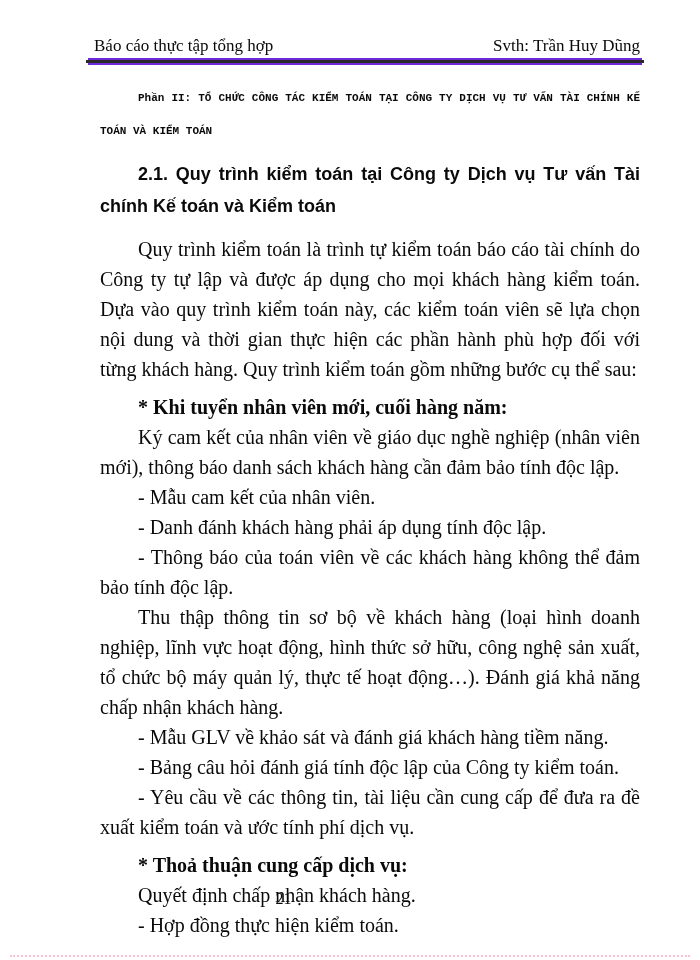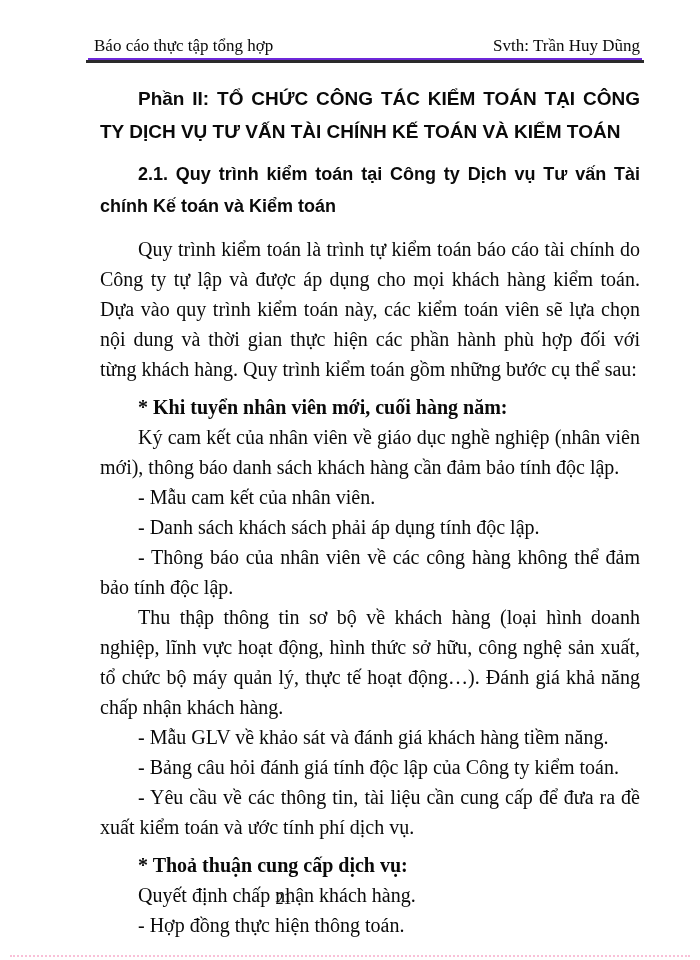--- a/index.html
+++ b/index.html
@@ -20,42 +20,42 @@
     position: absolute;
     left: 88px;
     right: 58px;
     top: 36px;
     font-family: "Liberation Serif", "DejaVu Serif", serif;
     font-size: 17px;
     line-height: 20px;
     display: flex;
     justify-content: space-between;
     padding: 0 2px 2px 6px;
-    border-bottom: 3px solid #6d28d9;
+    border-bottom: 7px solid #6d28d9;
   }
   .header-thick-rule {
     position: absolute;
     left: 86px;
     right: 56px;
     top: 60px;
     height: 3px;
     background: #2a2a2a;
   }
   
   .content {
     position: absolute;
     left: 100px;
     width: 540px;
     top: 82px;
     text-align: justify;
   }
   .doc-title {
-    font-family: Liberation Sans, sans-serif;
+    font-family: Liberation Mono, monospace;
     font-weight: bold;
-    font-size: 19px;
+    font-size: 11px;
     line-height: 33px;
     text-indent: 38px;
     margin: 0 0 0 0;
     text-align: justify;
   }
   .section-heading {
     font-family: "Liberation Sans", "DejaVu Sans", sans-serif;
     font-weight: bold;
     font-size: 18px;
     line-height: 32px;
@@ -110,29 +110,29 @@
   <div class="content">
     <p class="doc-title">Phần II: TỔ CHỨC CÔNG TÁC KIỂM TOÁN TẠI CÔNG TY DỊCH VỤ TƯ VẤN TÀI CHÍNH KẾ TOÁN VÀ KIỂM TOÁN</p>
 
     <p class="section-heading">2.1. Quy trình kiểm toán tại Công ty Dịch vụ Tư vấn Tài chính Kế toán và Kiểm toán</p>
 
     <div class="body-flow">
         <p class="plain-item">Quy trình kiểm toán là trình tự kiểm toán báo cáo tài chính do Công ty tự lập và được áp dụng cho mọi khách hàng kiểm toán. Dựa vào quy trình kiểm toán này, các kiểm toán viên sẽ lựa chọn nội dung và thời gian thực hiện các phần hành phù hợp đối với từng khách hàng. Quy trình kiểm toán gồm những bước cụ thể sau:</p>
         <p class="bold-item">* Khi tuyển nhân viên mới, cuối hàng năm:</p>
         <p class="plain-item">Ký cam kết của nhân viên về giáo dục nghề nghiệp (nhân viên mới), thông báo danh sách khách hàng cần đảm bảo tính độc lập.</p>
         <p class="plain-item">- Mẫu cam kết của nhân viên.</p>
-        <p class="plain-item">- Danh sách khách sách phải áp dụng tính độc lập.</p>
-        <p class="plain-item">- Thông báo của nhân viên về các công hàng không thể đảm bảo tính độc lập.</p>
+        <p class="plain-item">- Danh đánh khách hàng phải áp dụng tính độc lập.</p>
+        <p class="plain-item">- Thông báo của toán viên về các khách hàng không thể đảm bảo tính độc lập.</p>
         <p class="plain-item">Thu thập thông tin sơ bộ về khách hàng (loại hình doanh nghiệp, lĩnh vực hoạt động, hình thức sở hữu, công nghệ sản xuất, tổ chức bộ máy quản lý, thực tế hoạt động…). Đánh giá khả năng chấp nhận khách hàng.</p>
         <p class="plain-item">- Mẫu GLV về khảo sát và đánh giá khách hàng tiềm năng.</p>
         <p class="plain-item">- Bảng câu hỏi đánh giá tính độc lập của Công ty kiểm toán.</p>
         <p class="plain-item">- Yêu cầu về các thông tin, tài liệu cần cung cấp để đưa ra đề xuất kiểm toán và ước tính phí dịch vụ.</p>
         <p class="bold-item">* Thoả thuận cung cấp dịch vụ:</p>
         <p class="plain-item">Quyết định chấp nhận khách hàng.</p>
-        <p class="plain-item">- Hợp đồng thực hiện thông toán.</p>
+        <p class="plain-item">- Hợp đồng thực hiện kiểm toán.</p>
       </div>
   </div>
 
   <div class="page-number">21</div>
 
   <div class="bottom-dotted-rule"></div>
 
 </div>
 
 </body></html>

